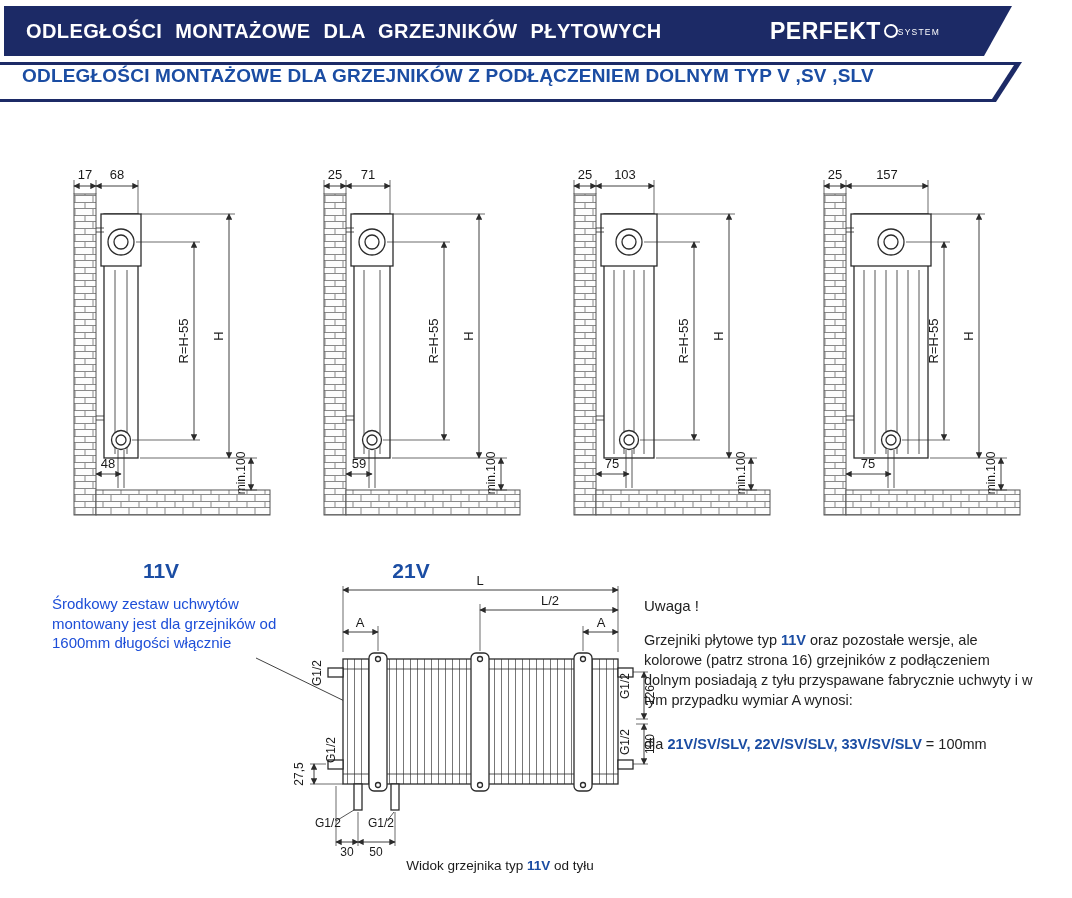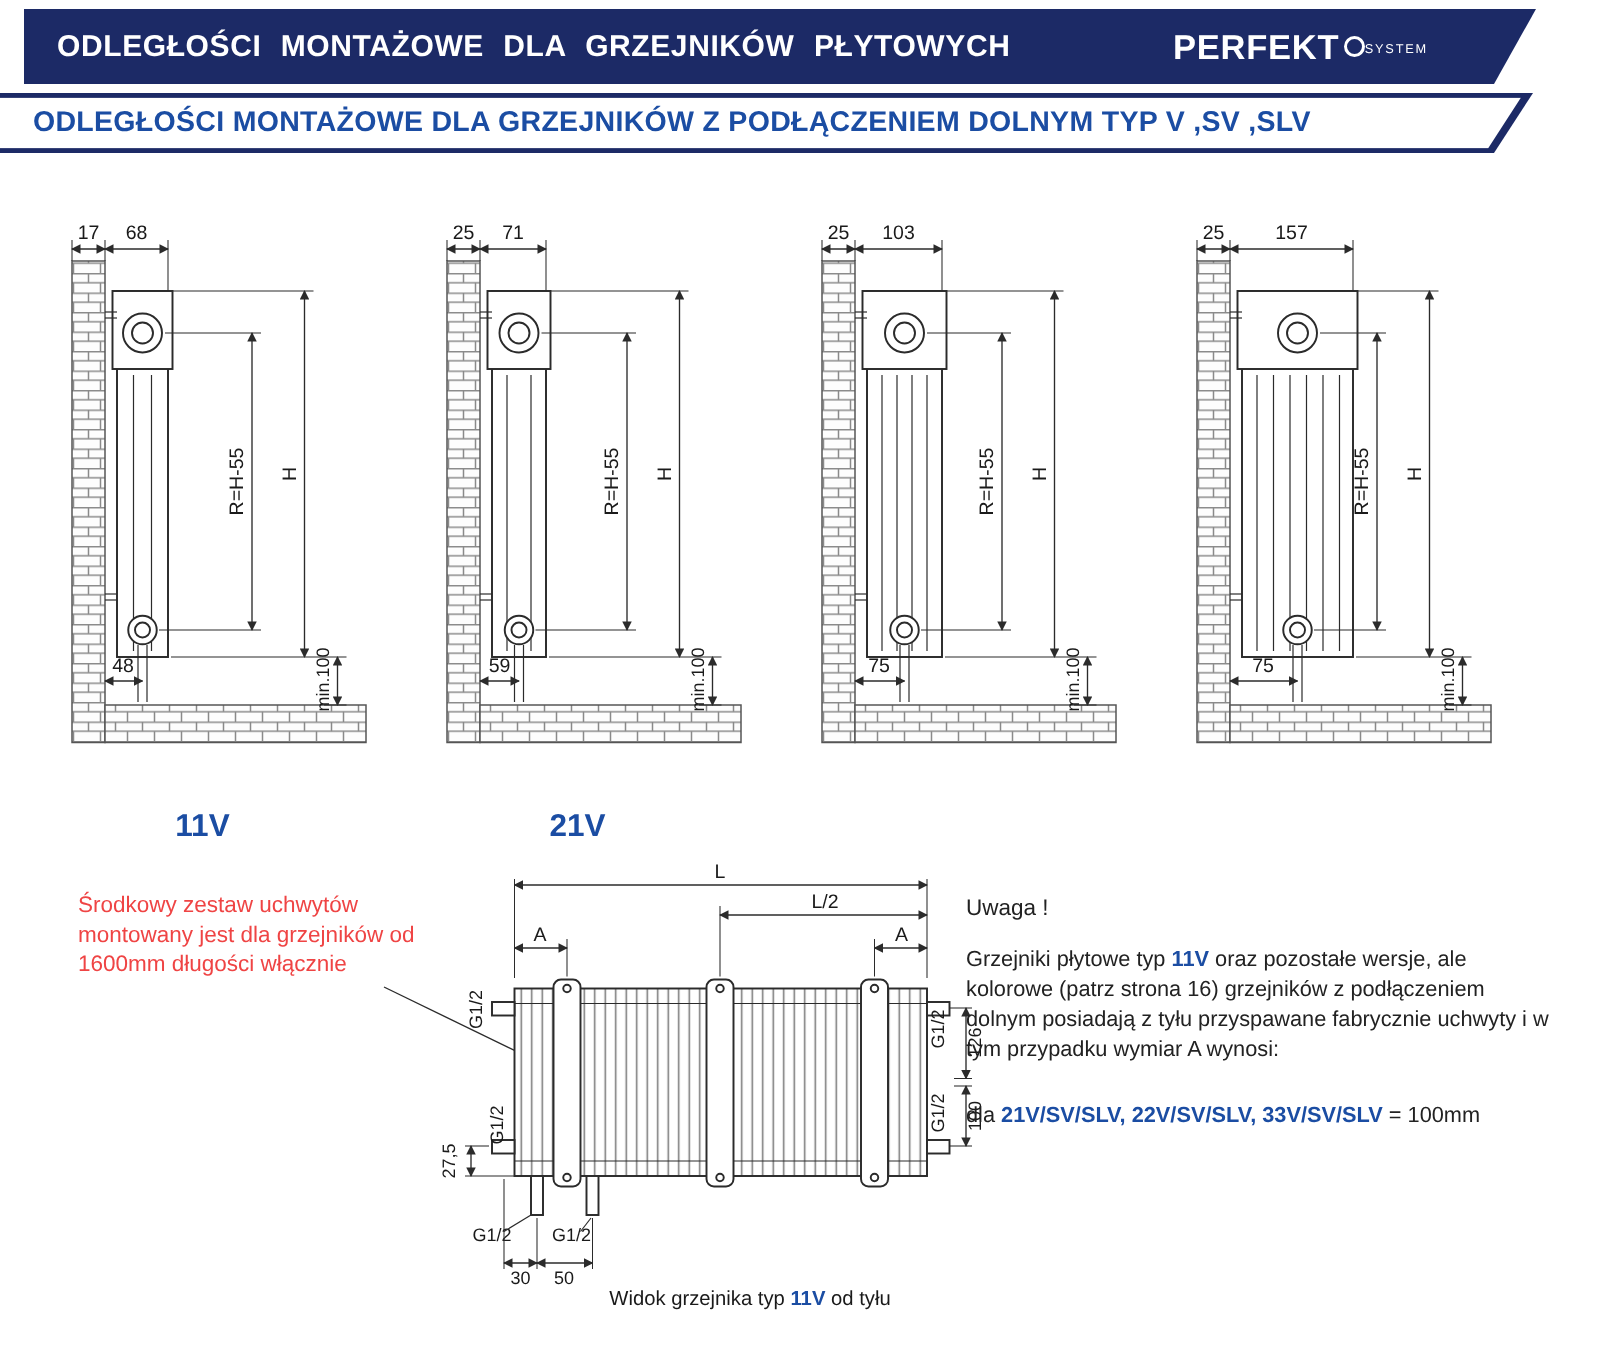--- a/index.html
+++ b/index.html
@@ -1,59 +1,59 @@
 <!DOCTYPE html>
 <html><head>
 <meta charset="utf-8">
 <style>
   * { margin:0; padding:0; box-sizing:border-box; }
   html,body { width:1072px; height:898px; background:#fff; font-family:"Liberation Sans", sans-serif; overflow:hidden; }
   .page { position:relative; width:1072px; height:898px; background:#fff; }
 
   
-  .h1bar { position:absolute; top:6px; left:16px; width:1008px; height:50px;
+  .h1bar { position:absolute; top:6px; left:4px; width:1008px; height:50px;
            background:#1c2a66; clip-path:polygon(0 0,1008px 0,980px 50px,0 50px);
            display:flex; align-items:center; color:#fff; }
   .h1title { padding-left:22px; font-size:20px; font-weight:bold; letter-spacing:.4px; word-spacing:7px; }
   .brand { margin-left:auto; margin-right:72px; display:flex; align-items:center; }
   .brand-name { font-size:23px; font-weight:bold; letter-spacing:.5px; }
   .brand-right { display:flex; flex-direction:row; align-items:center; margin-left:3px; }
   .ring { width:14px; height:14px; border:2px solid #fff; border-radius:50%; display:block; }
   .brand-sub { font-size:8.5px; letter-spacing:1.2px; margin-top:1px; }
 
   .h2out { position:absolute; top:62px; left:0; width:1022px; height:40px;
            background:#1c2a66; clip-path:polygon(0 0,1022px 0,996px 40px,0 40px); }
   .h2in  { position:absolute; top:3px; left:0; width:1014px; height:34px; background:#fff;
            clip-path:polygon(0 0,1014px 0,992px 34px,0 34px);
-           display:flex; align-items:center; padding-left:22px; }
+           display:flex; padding-left:22px; }
   .h2title { color:#1b4da3; font-size:19px; font-weight:bold; letter-spacing:.2px; }
 
   
-  .diagrams { position:absolute; top:130px; left:10px; width:1052px; display:flex; }
+  .diagrams { position:absolute; top:150px; left:10px; width:1052px; display:flex;justify-content:center; }
   .diag-cell { width:250px; }
   .diag-svg { display:block; margin:0 auto; }
   .type-label { margin-top:4px; text-align:center; color:#1b4da3; font-weight:bold; font-size:21px; }
 
   
   svg text { font-family:"Liberation Sans", sans-serif; }
   .bl  { fill:#fff; stroke:#2b2b2b; stroke-width:1.3; }
   .tl  { stroke:#2b2b2b; stroke-width:.8; fill:none; }
   .dim { stroke:#2b2b2b; stroke-width:.9; fill:none; }
   .ext { stroke:#2b2b2b; stroke-width:.7; fill:none; }
   .brick { stroke:#555; stroke-width:1; }
   .dt  { font-size:13px; fill:#1a1a1a; }
   .dts { font-size:12px; fill:#1a1a1a; }
   .cap { font-size:13.5px; fill:#1a1a1a; }
   .blufill { fill:#1b4da3; font-weight:bold; }
 
   
   .bottom { position:absolute; top:568px; left:0; width:1072px; height:330px; }
   .overlay { position:absolute; left:0; top:0; width:1072px; height:330px; pointer-events:none; }
   .bracket-note { position:absolute; left:52px; top:26px; width:238px;
-                  font-size:15px; line-height:19.5px; color:#ef4444; }
+                  font-size:15px; line-height:19.5px; color:#1d4ed8; }
   .rear-wrap { position:absolute; left:288px; top:6px; }
   .notice { position:absolute; left:644px; top:28px; width:390px; font-size:14.5px; line-height:20px; color:#222; }
   .notice-title { margin-bottom:14px; font-size:15px; }
   .notice p { margin-bottom:24px; }
   .blu { color:#1b4da3; font-weight:bold; }
 </style>
 </head>
 <body>
 
 <div class="page">

